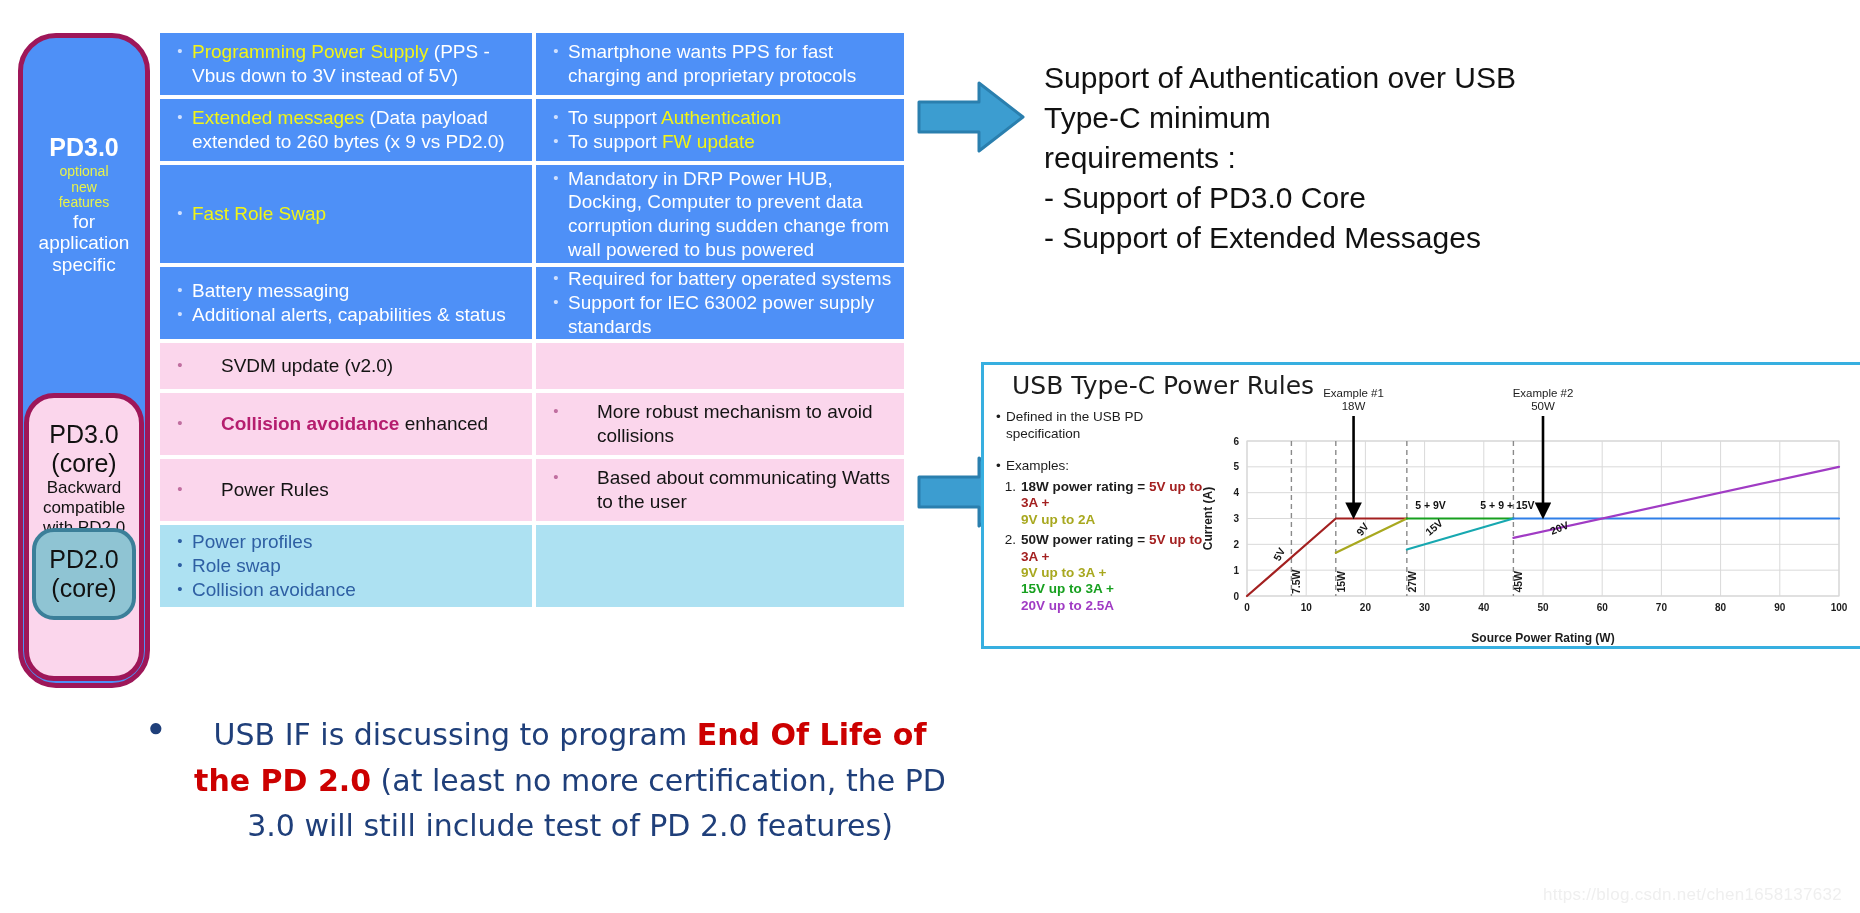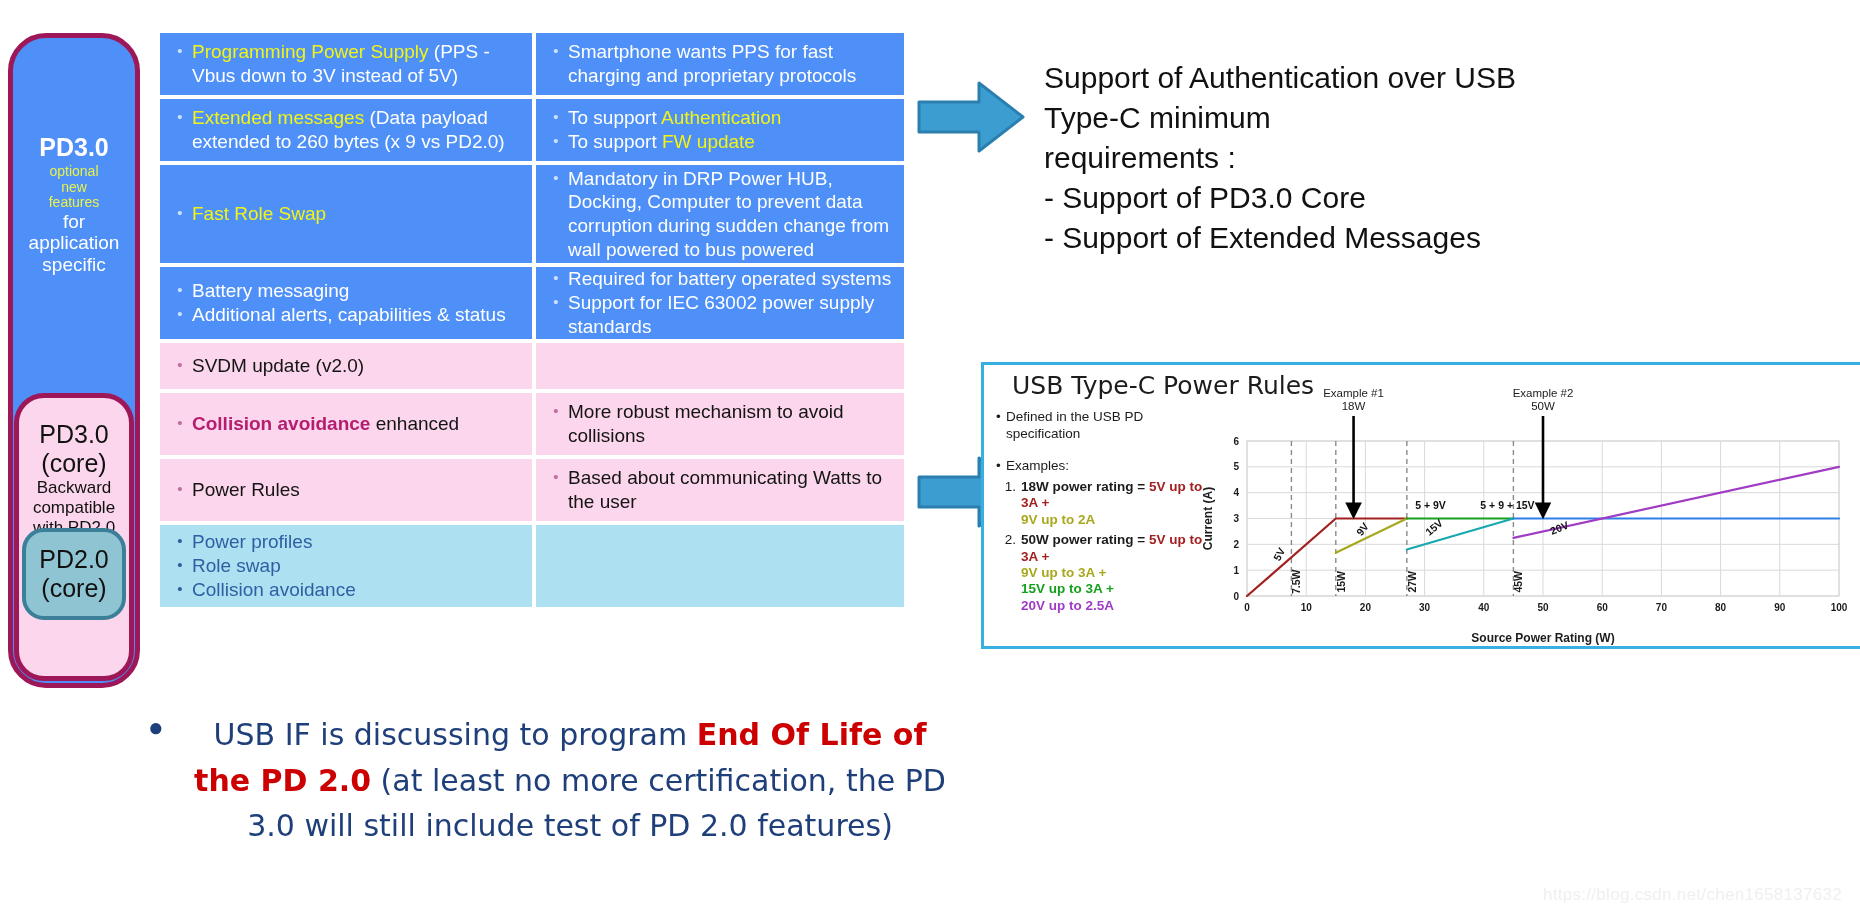--- a/index.html
+++ b/index.html
@@ -6,21 +6,21 @@
   html,body{margin:0;padding:0;}
   body{
     width:1860px;height:913px;
     background:#ffffff;
     font-family:"Liberation Sans", sans-serif;
     position:relative;overflow:hidden;
   }
   .slide{position:absolute;left:0;top:0;width:1860px;height:913px;}
 
   
-  #left-stack{position:absolute;left:8px;top:33px;width:156px;height:655px;}
+  #left-stack{position:absolute;left:18px;top:33px;width:156px;height:655px;}
   .cap{
     position:absolute;box-sizing:border-box;
     border:5px solid #9E1759;border-radius:34px;
     display:flex;flex-direction:column;align-items:center;justify-content:center;
     text-align:center;line-height:1.12;
   }
   #pd30-optional{
     left:0;top:0;width:132px;height:655px;
     background:#4e90f7;border-radius:38px;
     justify-content:flex-start;padding-top:95px;
@@ -49,21 +49,21 @@
   .c-right{width:368px;}
   .row-blue .tcell{background:#4e90f7;}
   .row-pink .tcell{background:#fbd6ec;}
   .row-ltblue .tcell{background:#ade1f2;}
   .bullet-line{display:flex;align-items:flex-start;line-height:1.25;}
   .bdot{flex:0 0 auto;width:24px;text-align:center;font-size:15px;line-height:1.45;}
   .btxt{flex:1 1 auto;font-size:19px;}
   .row-blue .bdot{color:#cfe0ff;}
   .row-blue .btxt{color:#ffffff;}
   .row-pink .bdot{color:#c06fa0;}
-  .row-pink .btxt{color:#141414;}
+  .row-pink .btxt{color:#141414;margin-left:29px;}
   .row-ltblue .bdot{color:#2e5fa3;}
   .row-ltblue .btxt{color:#2e5fa3;}
   .hl-y{color:#f2f416;font-weight:normal;}
   .hl-m{color:#b51d6e;font-weight:bold;}
   .vcenter{display:flex;flex-direction:column;justify-content:center;}
 
   
   .arrow{position:absolute;}
   .arrow svg{display:block;}
 

